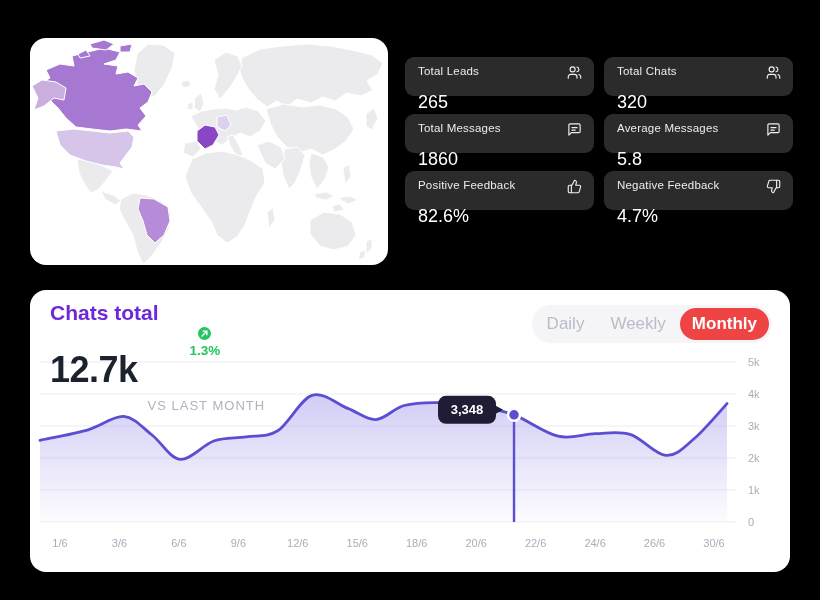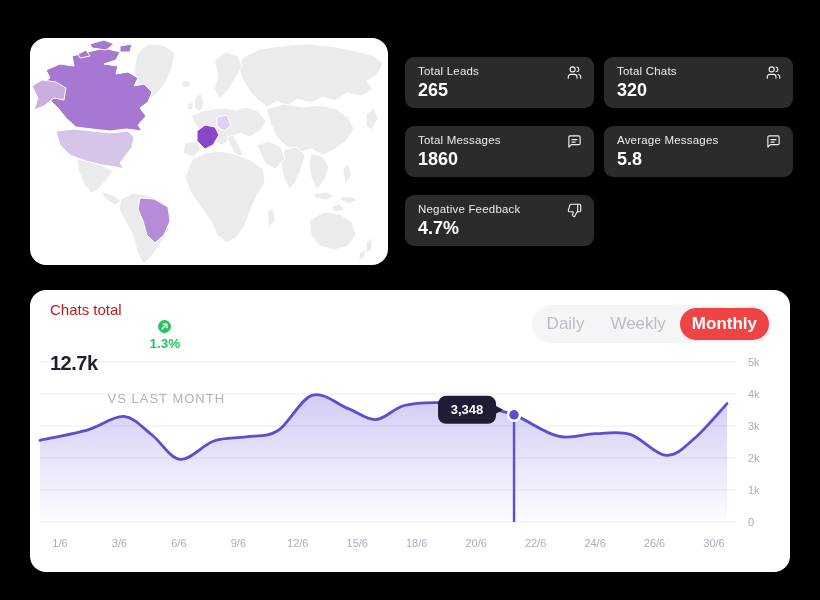--- a/index.html
+++ b/index.html
@@ -9,36 +9,36 @@
 
   
   .map-card { position:absolute; left:30px; top:38px; width:358px; height:227px;
               background:#fff; border-radius:16px; overflow:hidden; }
   .map-card svg { display:block; width:100%; height:100%; }
   .map-card path { stroke:#fff; stroke-width:1; stroke-linejoin:round; }
 
   
   .stats { position:absolute; left:405px; top:57px; display:grid;
            grid-template-columns:189px 189px; column-gap:10px; row-gap:18px; }
-  .stat-card { height:51px; background:#2b2b2b; border-radius:9px;
+  .stat-card { height:39px; background:#2b2b2b; border-radius:9px;
                padding:8px 13px 8px 13px; position:relative; color:#fff; }
   .stat-label { font-size:11.5px; color:#ececec; font-weight:500; letter-spacing:.2px; }
-  .stat-value { font-size:18px; font-weight:700; color:#fff; margin-top:3px; }
+  .stat-value { font-size:18px; font-weight:400; color:#fff; margin-top:15px; }
   .stat-icon { position:absolute; right:12px; top:8px; width:15px; height:15px; color:#f2f2f2; }
   .stat-icon svg { width:15px; height:15px; stroke:currentColor; fill:none;
                    stroke-width:1.8; stroke-linecap:round; stroke-linejoin:round; }
 
   
   .chart-card { position:absolute; left:30px; top:290px; width:760px; height:282px;
                 background:#fff; border-radius:16px; overflow:hidden; }
   #chart-svg { position:absolute; inset:0; width:760px; height:282px; }
   .chart-head { position:absolute; left:20px; top:11px; z-index:2; }
-  .chart-title { font-size:15px; color:#b91c1c; font-weight:400; }
+  .chart-title { font-size:21px; color:#6d28d9; font-weight:700; }
   .chart-valrow { display:flex; align-items:center; gap:7px; margin-top:2px; }
-  .chart-total { font-size:20px; font-weight:800; color:#1c212e; letter-spacing:-0.5px; }
+  .chart-total { font-size:36px; font-weight:800; color:#1c212e; letter-spacing:-0.5px; }
   .trend { display:flex; align-items:center; gap:3px;flex-direction:column; }
   .trend-pct { font-size:13.5px; font-weight:700; color:var(--green,#22c55e); }
   .trend-suffix { font-size:13px; color:#aeb3bd; font-weight:500; letter-spacing:1px; margin-left:3px;margin-top:37px; }
   .tabs { position:absolute; right:18px; top:15px; z-index:2; display:flex; align-items:center;
           background:#f5f5f8; border-radius:999px; padding:3px; gap:2px; }
   .tab { font-size:17px; color:#b9bdc7; padding:6px 12px; border-radius:999px;
          font-weight:500; cursor:default; }
   .tab.active { background:#ef4444; color:#fff; font-weight:700; }
 
   .grid { stroke:#ededf1; stroke-width:1; }
@@ -120,20 +120,28 @@
             <path d="M8 13h5"></path>
           </svg></span>
     </div>
     <div class="stat-card">
       <div class="stat-label">Average Messages</div>
       <div class="stat-value">5.8</div>
       <span class="stat-icon"><svg viewBox="0 0 24 24">
             <path d="M21 15a2 2 0 0 1-2 2H7l-4 4V5a2 2 0 0 1 2-2h14a2 2 0 0 1 2 2z"></path>
             <path d="M8 9h8"></path>
             <path d="M8 13h5"></path>
+          </svg></span>
+    </div>
+    <div class="stat-card">
+      <div class="stat-label">Positive Feedback</div>
+      <div class="stat-value">82.6%</div>
+      <span class="stat-icon"><svg viewBox="0 0 24 24">
+            <path d="M7 10v12"></path>
+            <path d="M15 5.88 14 10h5.83a2 2 0 0 1 1.92 2.56l-2.33 8A2 2 0 0 1 17.5 22H4a2 2 0 0 1-2-2v-8a2 2 0 0 1 2-2h2.76a2 2 0 0 0 1.79-1.11L12 2a3.13 3.13 0 0 1 3 3.88Z"></path>
           </svg></span>
     </div>
     <div class="stat-card">
       <div class="stat-label">Negative Feedback</div>
       <div class="stat-value">4.7%</div>
       <span class="stat-icon"><svg viewBox="0 0 24 24">
             <path d="M17 14V2"></path>
             <path d="M9 18.12 10 14H4.17a2 2 0 0 1-1.92-2.56l2.33-8A2 2 0 0 1 6.5 2H20a2 2 0 0 1 2 2v8a2 2 0 0 1-2 2h-2.76a2 2 0 0 0-1.79 1.11L12 22a3.13 3.13 0 0 1-3-3.88Z"></path>
           </svg></span>
     </div>

